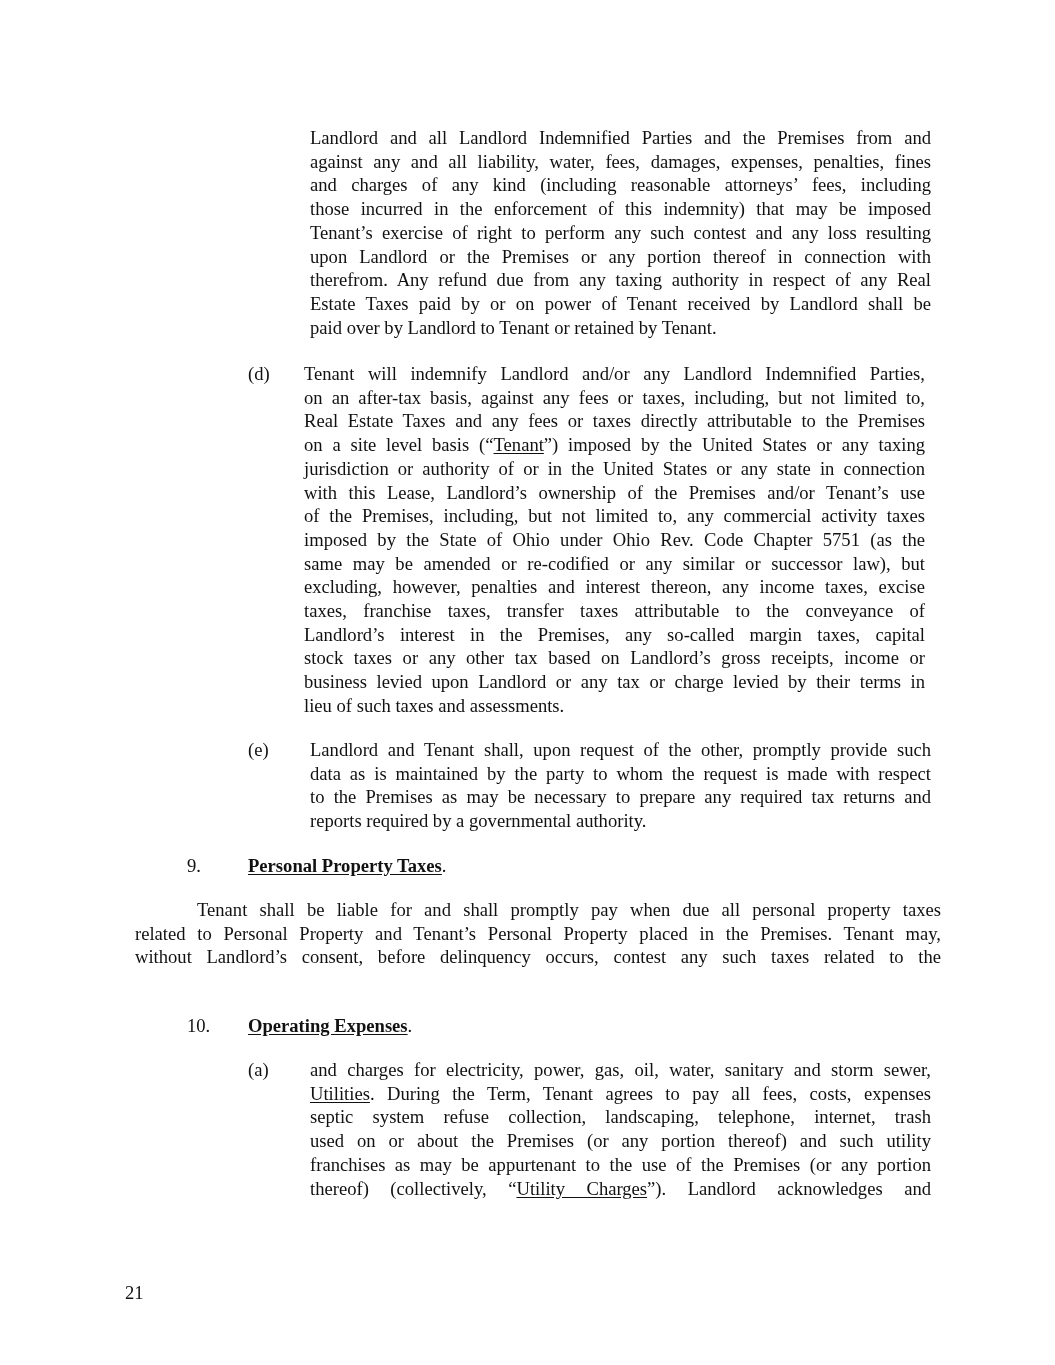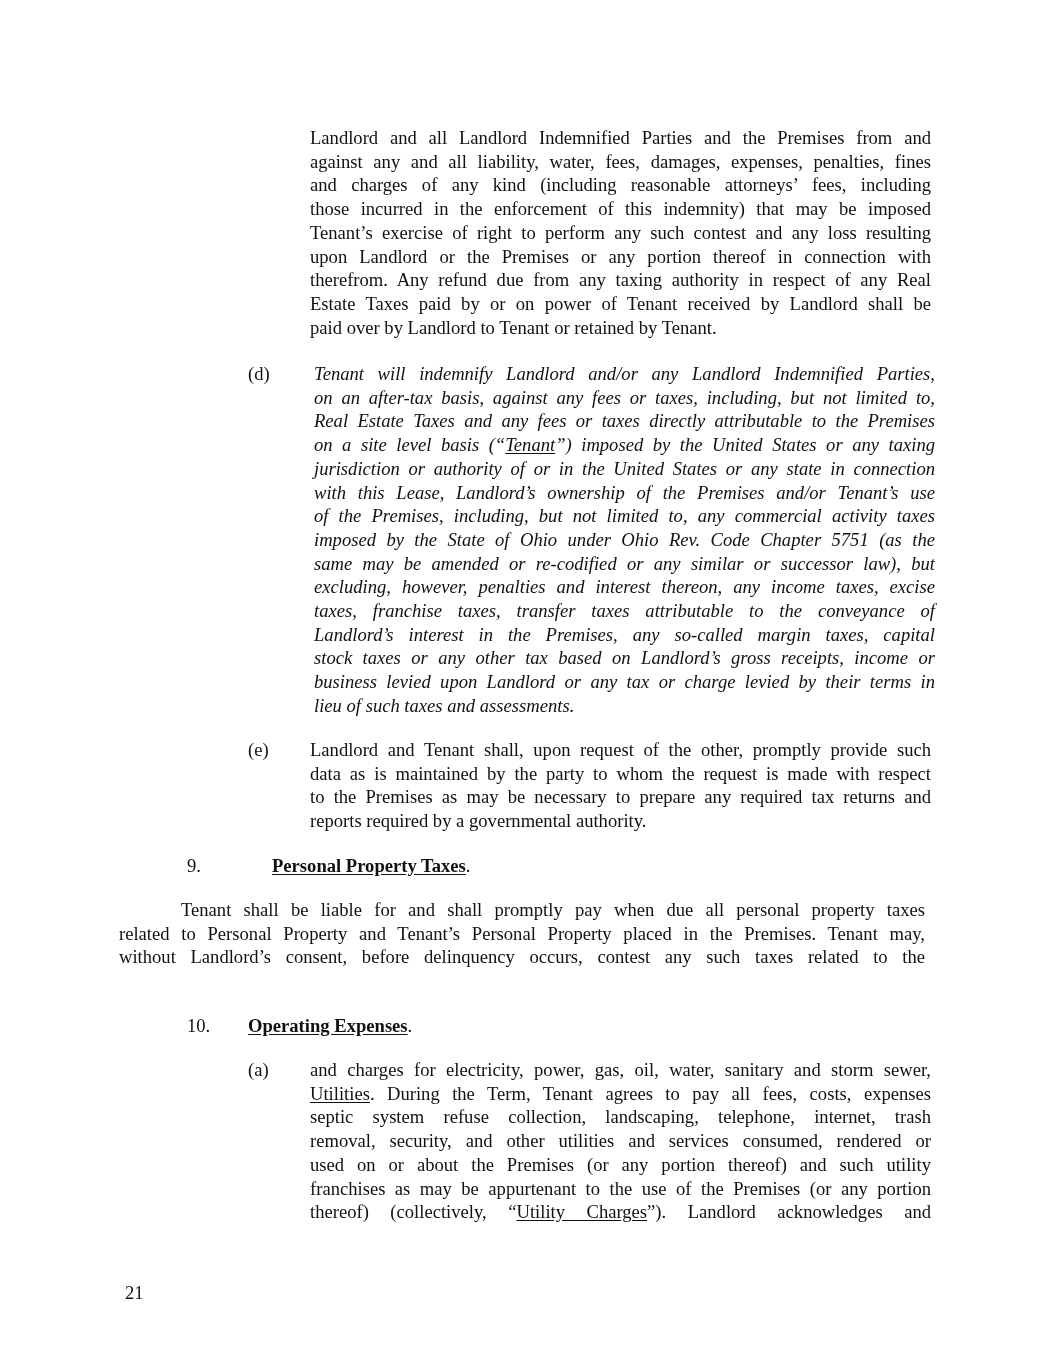--- a/index.html
+++ b/index.html
@@ -33,21 +33,21 @@
     <span class="line">and charges of any kind (including reasonable attorneys’ fees, including</span>
     <span class="line">those incurred in the enforcement of this indemnity) that may be imposed</span>
     <span class="line">Tenant’s exercise of right to perform any such contest and any loss resulting</span>
     <span class="line">upon Landlord or the Premises or any portion thereof in connection with</span>
     <span class="line">therefrom. Any refund due from any taxing authority in respect of any Real</span>
     <span class="line">Estate Taxes paid by or on power of Tenant received by Landlord shall be</span>
     <span class="line last">paid over by Landlord to Tenant or retained by Tenant.</span>
   </div>
 
   <span class="marker" style="left:248px; top:362px;">(d)</span>
-  <div class="block" style="left:314px; top:362px; width:621px;font-style:italic;">
+  <div class="block" style="left:304px; top:362px; width:621px;">
     <span class="line">Tenant will indemnify Landlord and/or any Landlord Indemnified Parties,</span>
     <span class="line">on an after-tax basis, against any fees or taxes, including, but not limited to,</span>
     <span class="line">Real Estate Taxes and any fees or taxes directly attributable to the Premises</span>
     <span class="line"><span>on a site level basis (“</span><span class="u">Tenant</span><span>”) imposed by the United States or any taxing</span></span>
     <span class="line">jurisdiction or authority of or in the United States or any state in connection</span>
     <span class="line">with this Lease, Landlord’s ownership of the Premises and/or Tenant’s use</span>
     <span class="line">of the Premises, including, but not limited to, any commercial activity taxes</span>
     <span class="line">imposed by the State of Ohio under Ohio Rev. Code Chapter 5751 (as the</span>
     <span class="line">same may be amended or re-codified or any similar or successor law), but</span>
     <span class="line">excluding, however, penalties and interest thereon, any income taxes, excise</span>
@@ -61,39 +61,38 @@
   <span class="marker" style="left:248px; top:738px;">(e)</span>
   <div class="block" style="left:310px; top:738px; width:621px;">
     <span class="line">Landlord and Tenant shall, upon request of the other, promptly provide such</span>
     <span class="line">data as is maintained by the party to whom the request is made with respect</span>
     <span class="line">to the Premises as may be necessary to prepare any required tax returns and</span>
     <span class="line last">reports required by a governmental authority.</span>
   </div>
 
   <div class="heading" style="left:187px; top:854px; width:700px; height:24px;">
     <span class="num">9.</span>
-    <span class="title" style="left:61px;margin-left:24px;"><span class="b u">Personal Property Taxes</span><span>.</span></span>
+    <span class="title" style="left:61px;"><span class="b u">Personal Property Taxes</span><span>.</span></span>
   </div>
 
-  <div class="block" style="left:119px; top:898px; width:806px;font-family:Liberation Serif, serif;">
+  <div class="block" style="left:135px; top:898px; width:806px;font-family:Liberation Serif, serif;">
     <span class="line" style="text-indent:62px;">Tenant shall be liable for and shall promptly pay when due all personal property taxes</span>
     <span class="line">related to Personal Property and Tenant’s Personal Property placed in the Premises.  Tenant may,</span>
     <span class="line">without Landlord’s consent, before delinquency occurs, contest any such taxes related to the</span>
   </div>
 
   <div class="heading" style="left:187px; top:1014px; width:700px; height:24px;">
     <span class="num">10.</span>
     <span class="title" style="left:61px;"><span class="b u">Operating Expenses</span><span>.</span></span>
   </div>
 
   <span class="marker" style="left:248px; top:1058px;">(a)</span>
   <div class="block" style="left:310px; top:1058px; width:621px;">
     <span class="line">and charges for electricity, power, gas, oil, water, sanitary and storm sewer,</span>
     <span class="line"><span class="u">Utilities</span><span>.  During the Term, Tenant agrees to pay all fees, costs, expenses</span></span>
     <span class="line">septic system refuse collection, landscaping, telephone, internet, trash</span>
-    <span class="line">removal, security, and other utilities and services consumed, rendered or</span>
     <span class="line">used on or about the Premises (or any portion thereof) and such utility</span>
     <span class="line">franchises as may be appurtenant to the use of the Premises (or any portion</span>
     <span class="line"><span>thereof) (collectively, “</span><span class="u">Utility Charges</span><span>”).  Landlord acknowledges and</span></span>
   </div>
 
   <span class="page-number">21</span>
 </div>
 
 </body></html>

